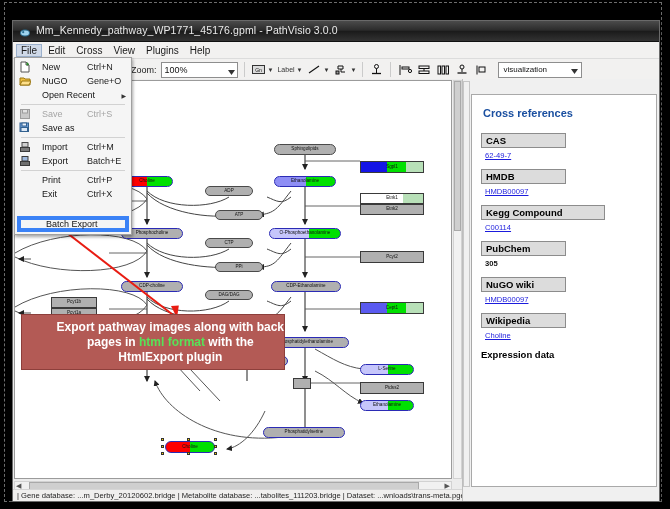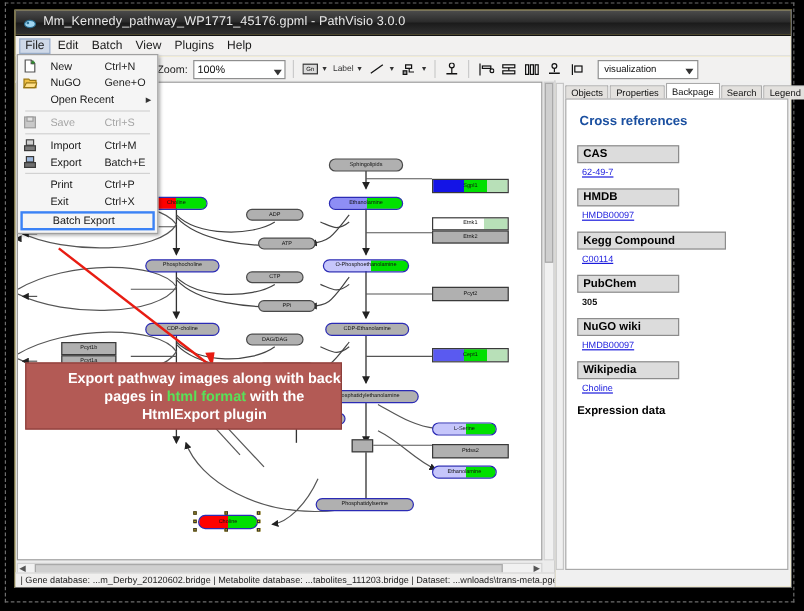--- a/index.html
+++ b/index.html
@@ -7,22 +7,22 @@
 
   #root{position:relative;width:670px;height:509px;background:#0b0b0b;}
 
   
   .desk{position:absolute;left:0;top:0;width:670px;height:509px;
         background:#000;}
   .dashed-frame{position:absolute;left:4px;top:2px;width:658px;height:500px;
         border:1px dashed #6d6d6d;box-sizing:border-box;}
 
   
-  .win{position:absolute;left:12px;top:8px;width:648px;height:482px;
-       background:#fde047;border:1px solid #6a6a6a;box-sizing:border-box;
+  .win{position:absolute;left:12px;top:20px;width:648px;height:482px;
+       background:#d946ef;border:1px solid #6a6a6a;box-sizing:border-box;
        box-shadow:0 0 4px rgba(0,0,0,.7);}
 
   .titlebar{position:relative;height:20px;
       background:linear-gradient(to bottom,#4b4b4b 0%,#2c2c2c 45%,#1b1b1b 52%,#323232 100%);
       border-bottom:1px solid #101010;}
   .titlebar .ticon{position:absolute;left:6px;top:4px;width:12px;height:12px;}
   .titlebar .ttext{position:absolute;left:23px;top:3px;font-size:10.5px;color:#e9e9e9;
       white-space:nowrap;letter-spacing:.1px;}
 
   
@@ -87,21 +87,21 @@
   .filemenu{position:absolute;left:1px;top:36px;width:116px;background:#f5f5f5;
      border:1px solid #a0a0a0;box-shadow:1px 2px 3px rgba(0,0,0,.35);z-index:50;
      padding:2px 0;}
   .fmrow{position:relative;height:14px;display:flex;align-items:center;font-size:9px;color:#141414;}
   .fmrow .ic{position:absolute;left:4px;top:1px;width:12px;height:12px;}
   .fmrow .lbl{position:absolute;left:27px;}
   .fmrow .acc{position:absolute;left:72px;color:#222;}
   .fmrow.dim .lbl,.fmrow.dim .acc{color:#a5a5a5;}
   .fmsep{height:1px;background:#d2d2d2;margin:2px 6px;}
   .fmrow .sub{position:absolute;right:5px;font-size:6px;color:#333;}
-  .fmrow.hl{border:2px solid #3b82f6;box-sizing:border-box;height:16px;margin:1px 2px 0 2px;}
+  .fmrow.hl{border:4px solid #3b82f6;box-sizing:border-box;height:16px;margin:15px 2px 0 2px;}
 
   
   .node{position:absolute;box-sizing:border-box;display:flex;align-items:center;
      justify-content:center;font-size:4.6px;color:#111;text-align:center;line-height:1;}
   .metab{border:1px solid #2b2bb5;border-radius:7px;overflow:hidden;}
   .grayNode{background:#b0b0b0;border:1px solid #4a4a4a;border-radius:7px;}
   .geneBox{border:1px solid #3a3a3a;background:#b0b0b0;}
   .nlabel{position:relative;z-index:3;font-size:4.6px;}
 
   .callout{position:absolute;background:#b35a55;border:1px solid #8d3f3b;
@@ -127,21 +127,21 @@
           <ellipse cx="6" cy="6" rx="4.5" ry="3" fill="#9fd4ef" stroke="#2a6f93" stroke-width="1"></ellipse>
           <circle cx="4.2" cy="5.2" r="1.1" fill="#2a6f93"></circle>
         </svg>
       </span>
       <span class="ttext">Mm_Kennedy_pathway_WP1771_45176.gpml - PathVisio 3.0.0</span>
     </div>
 
     <div class="menubar">
       <span class="mi open">File</span>
       <span class="mi">Edit</span>
-      <span class="mi">Batch</span>
+      <span class="mi">Cross</span>
       <span class="mi">View</span>
       <span class="mi">Plugins</span>
       <span class="mi">Help</span>
     </div>
 
     <div class="toolbar">
       <span class="zoomlabel">Zoom:</span>
       <span class="zoombox">
         <span>100%</span>
         <span class="arr">
@@ -479,27 +479,20 @@
         <div class="hscroll">
           <span class="harrowL">◀</span>
           <div class="hthumb"></div>
           <span class="harrowR">▶</span>
         </div>
         <div class="statusbar">| Gene database: ...m_Derby_20120602.bridge | Metabolite database: ...tabolites_111203.bridge | Dataset: ...wnloads\trans-meta.pgex</div>
       </div>
 
       <div class="side">
         <div class="sideSpine"></div>
-        <div class="sideTabs">
-          <span class="stab">Objects</span>
-          <span class="stab">Properties</span>
-          <span class="stab active">Backpage</span>
-          <span class="stab">Search</span>
-          <span class="stab">Legend</span>
-        </div>
         <div class="sideBody">
           <div class="xrefTitle">Cross references</div>
 
           <div class="xblock">
             <div class="xhead">CAS</div>
             <div class="xval">62-49-7</div>
           </div>
           <div class="xblock">
             <div class="xhead">HMDB</div>
             <div class="xval">HMDB00097</div>
@@ -555,20 +548,31 @@
       <div class="fmrow dim">
         <span class="ic">
           <svg width="12" height="12" viewBox="0 0 12 12">
               <rect x="1.5" y="1.5" width="9" height="9" fill="#c9c9c9" stroke="#9d9d9d"></rect>
               <rect x="3.5" y="1.5" width="5" height="3.5" fill="#e3e3e3" stroke="#9d9d9d"></rect>
             </svg>
         </span>
         <span class="lbl">Save</span>
         <span class="acc">Ctrl+S</span>
       </div>
+      <div class="fmrow">
+        <span class="ic">
+          <svg width="12" height="12" viewBox="0 0 12 12">
+              <rect x="1" y="1" width="8.5" height="8.5" fill="#6f9fd8" stroke="#33618f"></rect>
+              <rect x="3" y="1" width="4.5" height="3" fill="#e8f0fa" stroke="#33618f"></rect>
+              <rect x="2" y="5.5" width="6.5" height="4" fill="#dce8f5" stroke="#33618f"></rect>
+            </svg>
+        </span>
+        <span class="lbl">Save as</span>
+        <span class="acc"></span>
+      </div>
       <div class="fmsep"></div>
       <div class="fmrow">
         <span class="ic">
           <svg width="12" height="12" viewBox="0 0 12 12">
               <rect x="3" y="1.5" width="6" height="4.5" fill="#d0d0d0" stroke="#4a4a4a"></rect>
               <rect x="1.5" y="6.5" width="9" height="4" fill="#7b7b7b" stroke="#3a3a3a"></rect>
             </svg>
         </span>
         <span class="lbl">Import</span>
         <span class="acc">Ctrl+M</span>

